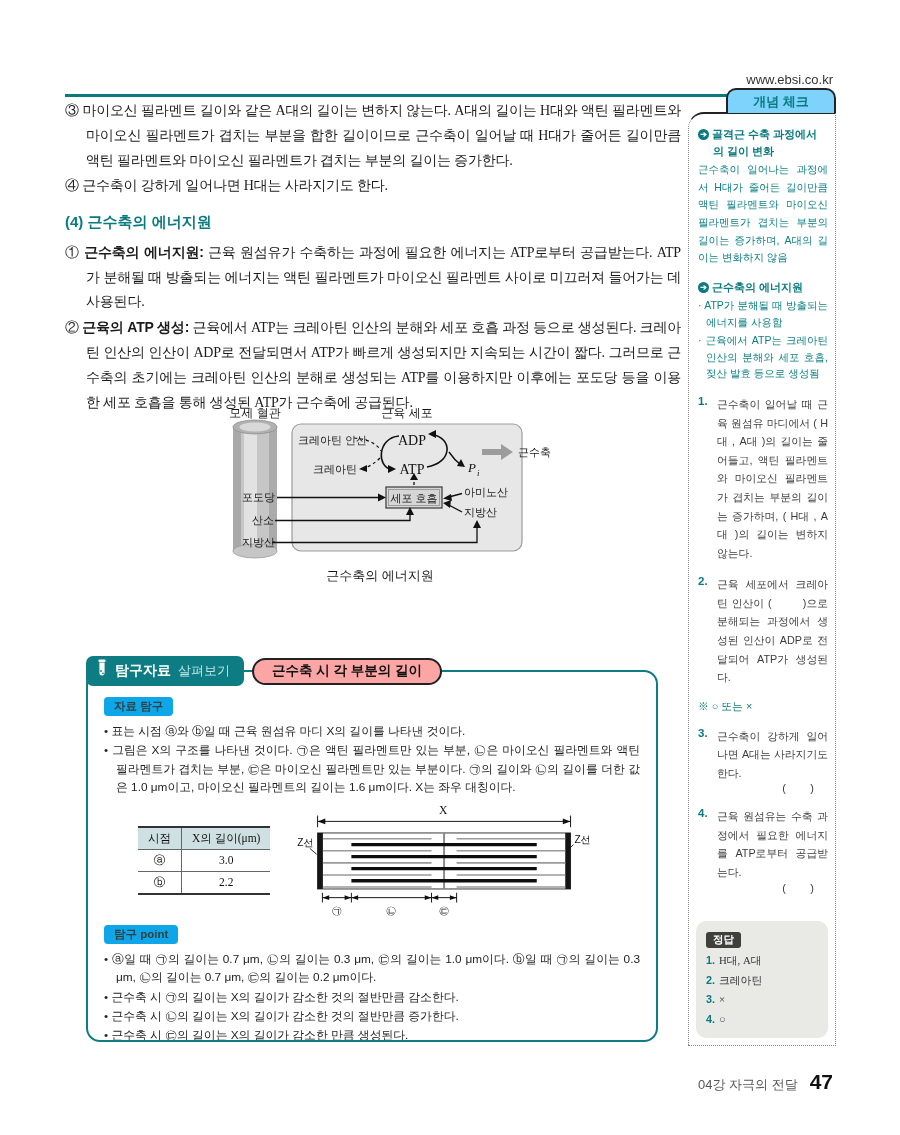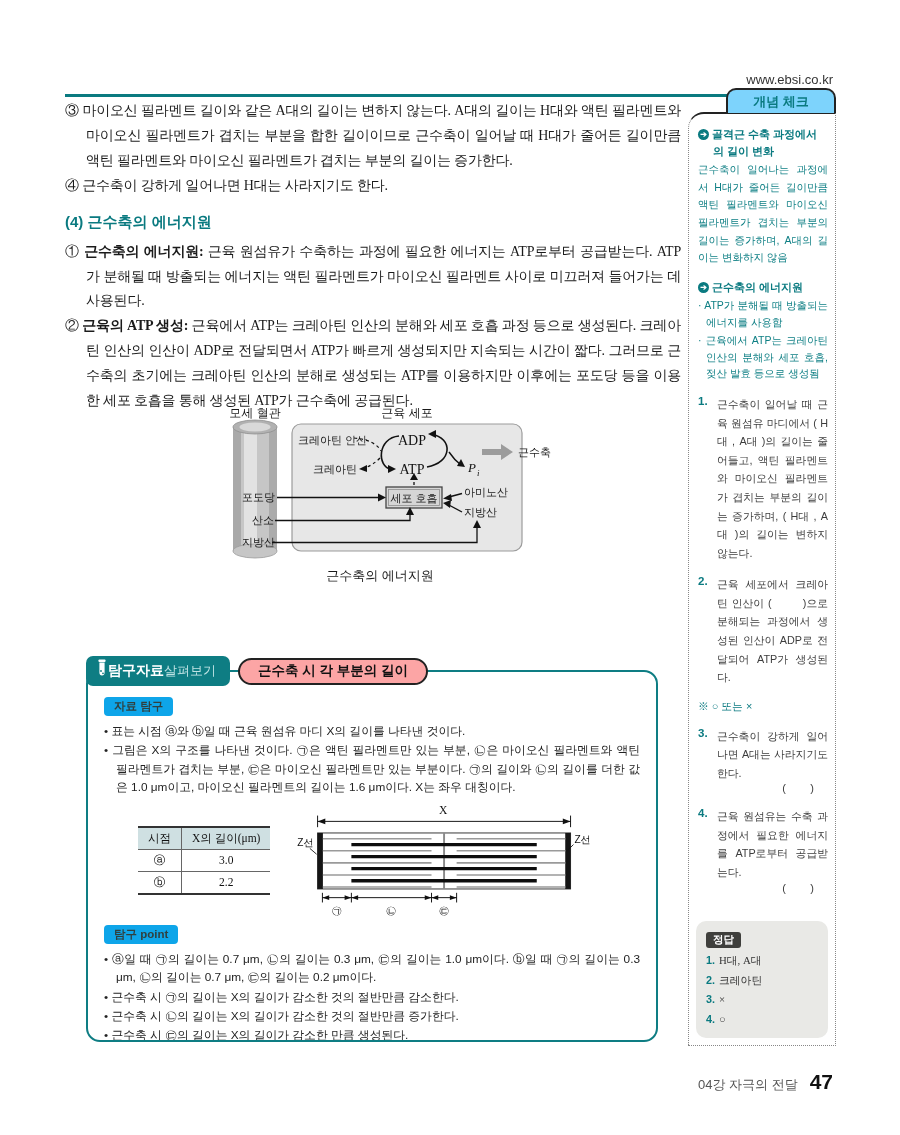--- a/index.html
+++ b/index.html
@@ -11,35 +11,35 @@
               font-size:13px; color:#333; }
   .top-rule { position:absolute; top:94px; left:65px; width:768px; height:3px; background:#0a7a80; }
 
   
   .main-col { position:absolute; top:99px; left:65px; width:616px; }
   .p { font-family:"Liberation Serif", serif; font-size:14px; line-height:1.78;
        color:#1b1b1b; text-align:justify; letter-spacing:-0.2px; }
   .hang { padding-left:21px; text-indent:-21px; }
   .sec-title { color:#0a7a80; font-weight:700; font-size:15px; margin:14px 0 8px;
                font-family:"Liberation Sans", sans-serif; }
-  .lead { font-family:Liberation Serif, serif; font-weight:700; }
+  .lead { font-family:Liberation Sans, sans-serif; font-weight:700; }
 
   
   .energy-wrap { position:absolute; top:403px; left:180px; width:400px; height:185px; }
   .energy-wrap svg { width:400px; height:185px; display:block; }
   .klabel { font-family:"Liberation Sans", sans-serif; font-size:11px; fill:#1a1a1a; }
   .klabel12 { font-family:"Liberation Sans", sans-serif; font-size:12px; fill:#1a1a1a; }
   .serifT { font-family:"Liberation Serif", serif; font-size:14px; fill:#111; }
   .capt { font-family:"Liberation Sans", sans-serif; font-size:13px; fill:#1a1a1a; }
 
   
   .explore { position:absolute; top:656px; left:86px; width:572px; }
   .ex-head { position:relative; z-index:2; display:flex; align-items:center; }
   .ex-tab { background:#0e7d83; color:#fff; border-radius:7px; padding:4px 14px 5px 10px;
-            display:flex; align-items:center; height:30px; }
+            display:flex; align-items:center; gap:7px; height:30px; }
   .ex-tab-title { font-weight:700; font-size:14px; }
   .ex-tab-sub { color:#bfe3e4; font-size:13px; }
   .ex-topic { background:#fca5a5; border:2px solid #222; border-radius:16px; padding:3px 18px;
               font-weight:700; font-size:13.5px; color:#111; margin-left:8px; height:27px;
               display:flex; align-items:center; }
   .ex-body { border:2px solid #0e7d83; border-radius:14px; margin-top:-16px;
              padding:24px 16px 10px 16px; height:372px; overflow:hidden; background:#fff; }
   .badge { display:inline-block; background:#0ea5e9; color:#30403f; font-weight:700;
            font-size:11.5px; padding:2px 10px; border-radius:4px; margin-bottom:5px; }
   .xb { font-size:11.8px; line-height:1.55; color:#222; padding-left:12px; text-indent:-12px;

